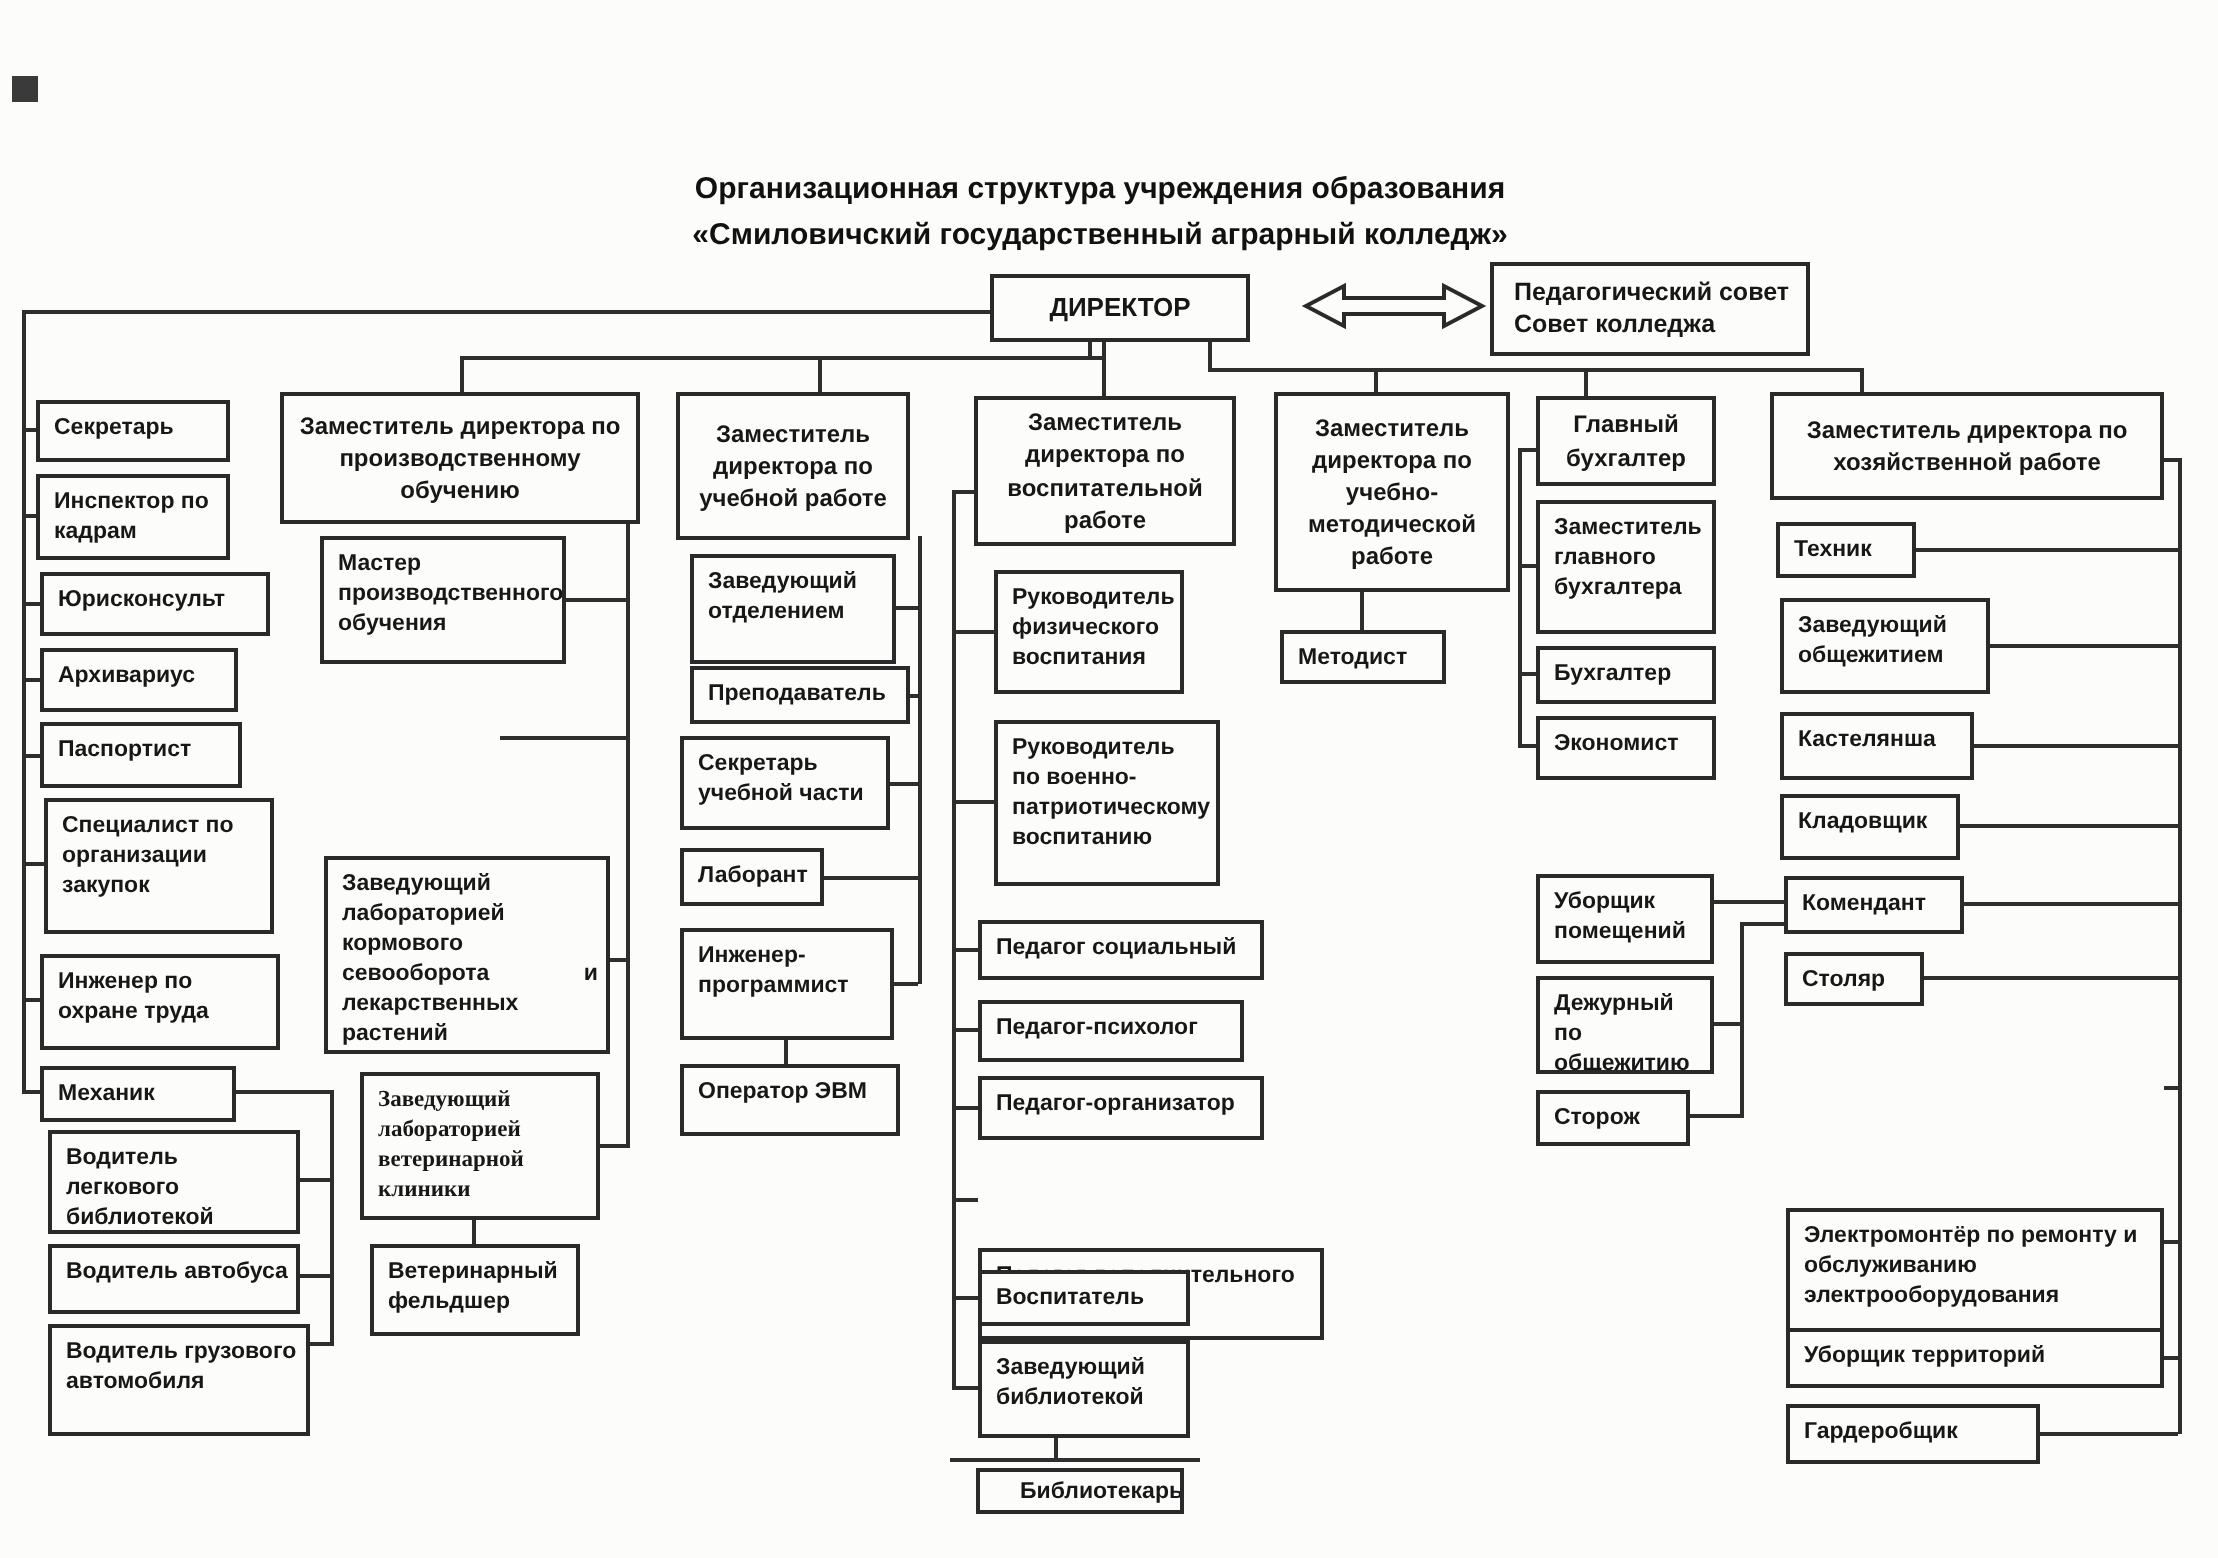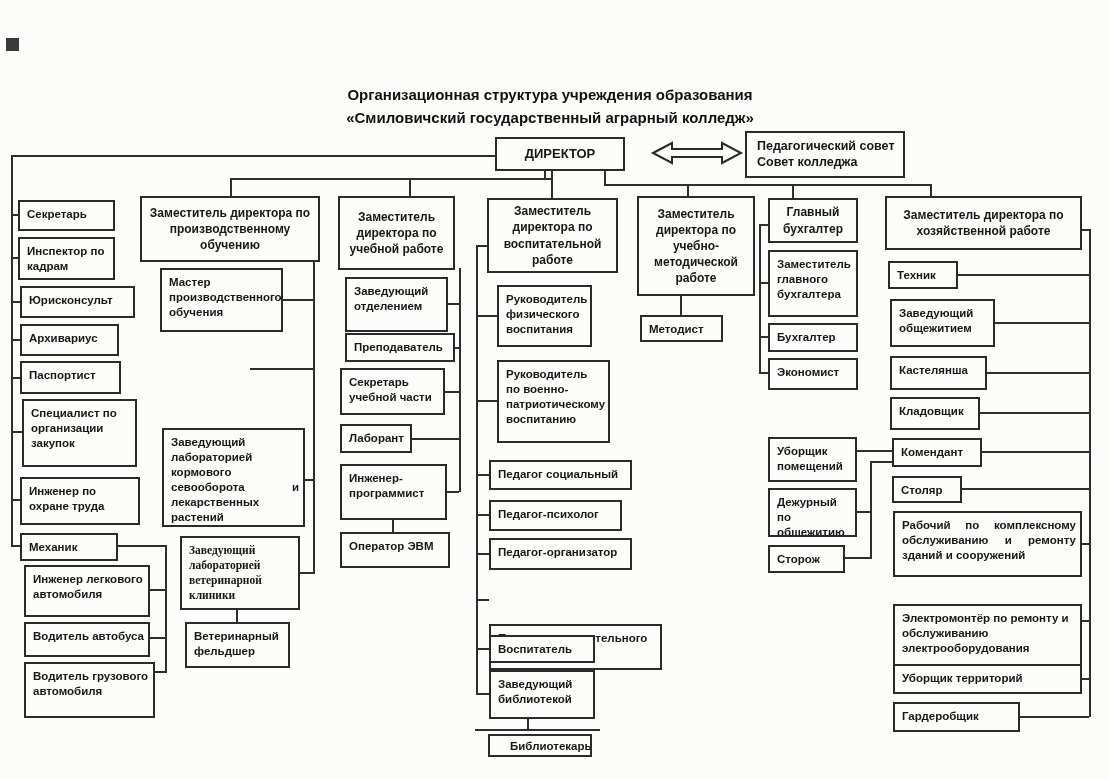--- a/index.html
+++ b/index.html
@@ -150,21 +150,21 @@
   </div>
 
   <div class="bx" style="left:18px;top:200px;width:97px;height:31px;">Секретарь</div>
   <div class="bx" style="left:18px;top:237px;width:97px;height:43px;">Инспектор по кадрам</div>
   <div class="bx" style="left:20px;top:286px;width:115px;height:32px;">Юрисконсульт</div>
   <div class="bx" style="left:20px;top:324px;width:99px;height:32px;">Архивариус</div>
   <div class="bx" style="left:20px;top:361px;width:101px;height:33px;">Паспортист</div>
   <div class="bx" style="left:22px;top:399px;width:115px;height:68px;">Специалист по организации закупок</div>
   <div class="bx" style="left:20px;top:477px;width:120px;height:48px;">Инженер по охране труда</div>
   <div class="bx" style="left:20px;top:533px;width:98px;height:28px;">Механик</div>
-  <div class="bx" style="left:24px;top:565px;width:126px;height:52px;">Инженер легкового автомобиля</div>
+  <div class="bx" style="left:24px;top:565px;width:126px;height:52px;">Водитель легкового библиотекой</div>
   <div class="bx" style="left:24px;top:622px;width:126px;height:35px;">Водитель автобуса</div>
   <div class="bx" style="left:24px;top:662px;width:131px;height:56px;">Водитель грузового автомобиля</div>
 
   <div class="bx hdr" style="left:140px;top:196px;width:180px;height:66px;">Заместитель директора по производственному обучению</div>
   <div class="bx" style="left:160px;top:268px;width:123px;height:64px;">Мастер производственного обучения</div>
   <div class="bx just" style="left:162px;top:428px;width:143px;height:99px;">Заведующий лабораторией кормового севооборота и лекарственных растений</div>
   <div class="bx" style="left:180px;top:536px;width:120px;height:74px;font-family:Liberation Serif, serif;">Заведующий лабораторией ветеринарной клиники</div>
   <div class="bx" style="left:185px;top:622px;width:105px;height:46px;">Ветеринарный фельдшер</div>
 
   <div class="bx hdr" style="left:338px;top:196px;width:117px;height:74px;">Заместитель директора по учебной работе</div>
@@ -197,18 +197,17 @@
   <div class="bx" style="left:768px;top:488px;width:89px;height:49px;">Дежурный по общежитию</div>
   <div class="bx" style="left:768px;top:545px;width:77px;height:28px;">Сторож</div>
 
   <div class="bx hdr" style="left:885px;top:196px;width:197px;height:54px;">Заместитель директора по хозяйственной работе</div>
   <div class="bx" style="left:888px;top:261px;width:70px;height:28px;">Техник</div>
   <div class="bx" style="left:890px;top:299px;width:105px;height:48px;">Заведующий общежитием</div>
   <div class="bx" style="left:890px;top:356px;width:97px;height:34px;">Кастелянша</div>
   <div class="bx" style="left:890px;top:397px;width:90px;height:33px;">Кладовщик</div>
   <div class="bx" style="left:892px;top:438px;width:90px;height:29px;">Комендант</div>
   <div class="bx" style="left:892px;top:476px;width:70px;height:27px;">Столяр</div>
-  <div class="bx just" style="left:893px;top:511px;width:189px;height:66px;">Рабочий по комплексному обслуживанию и ремонту зданий и сооружений</div>
   <div class="bx" style="left:893px;top:604px;width:189px;height:62px;">Электромонтёр по ремонту и обслуживанию электрооборудования</div>
   <div class="bx" style="left:893px;top:664px;width:189px;height:30px;">Уборщик территорий</div>
   <div class="bx" style="left:893px;top:702px;width:127px;height:30px;">Гардеробщик</div>
 
 </div>
 
 </body></html>

